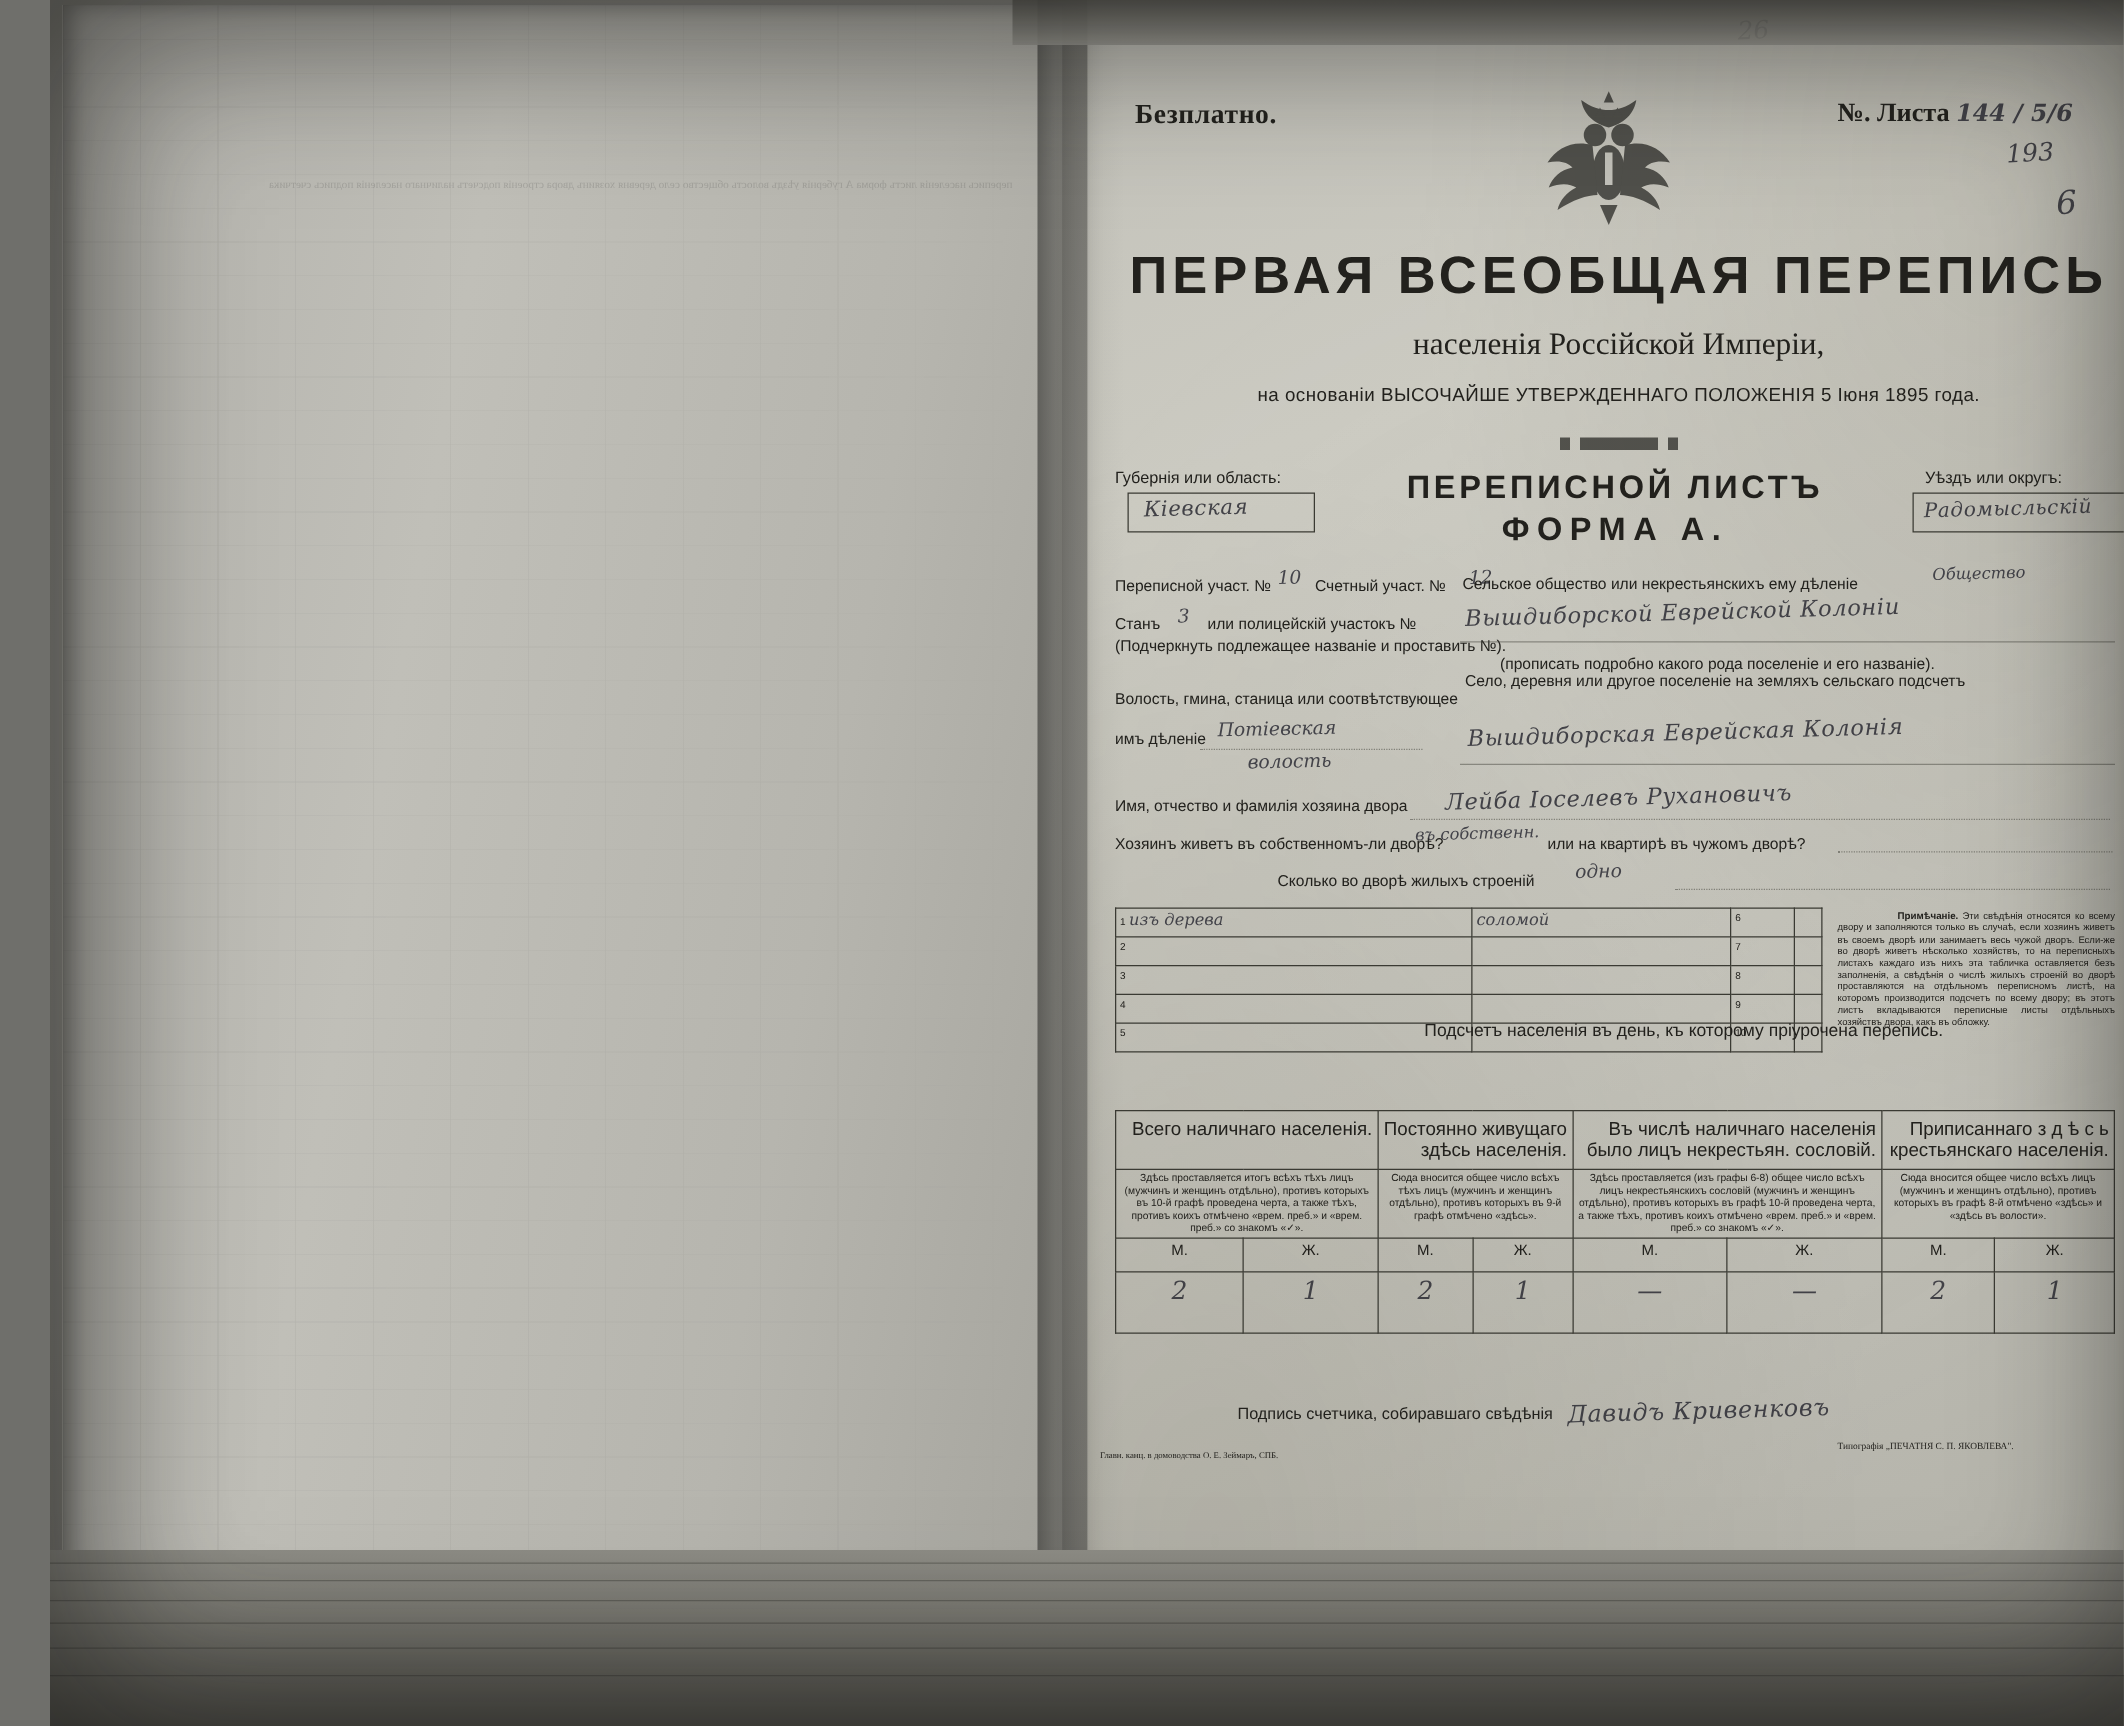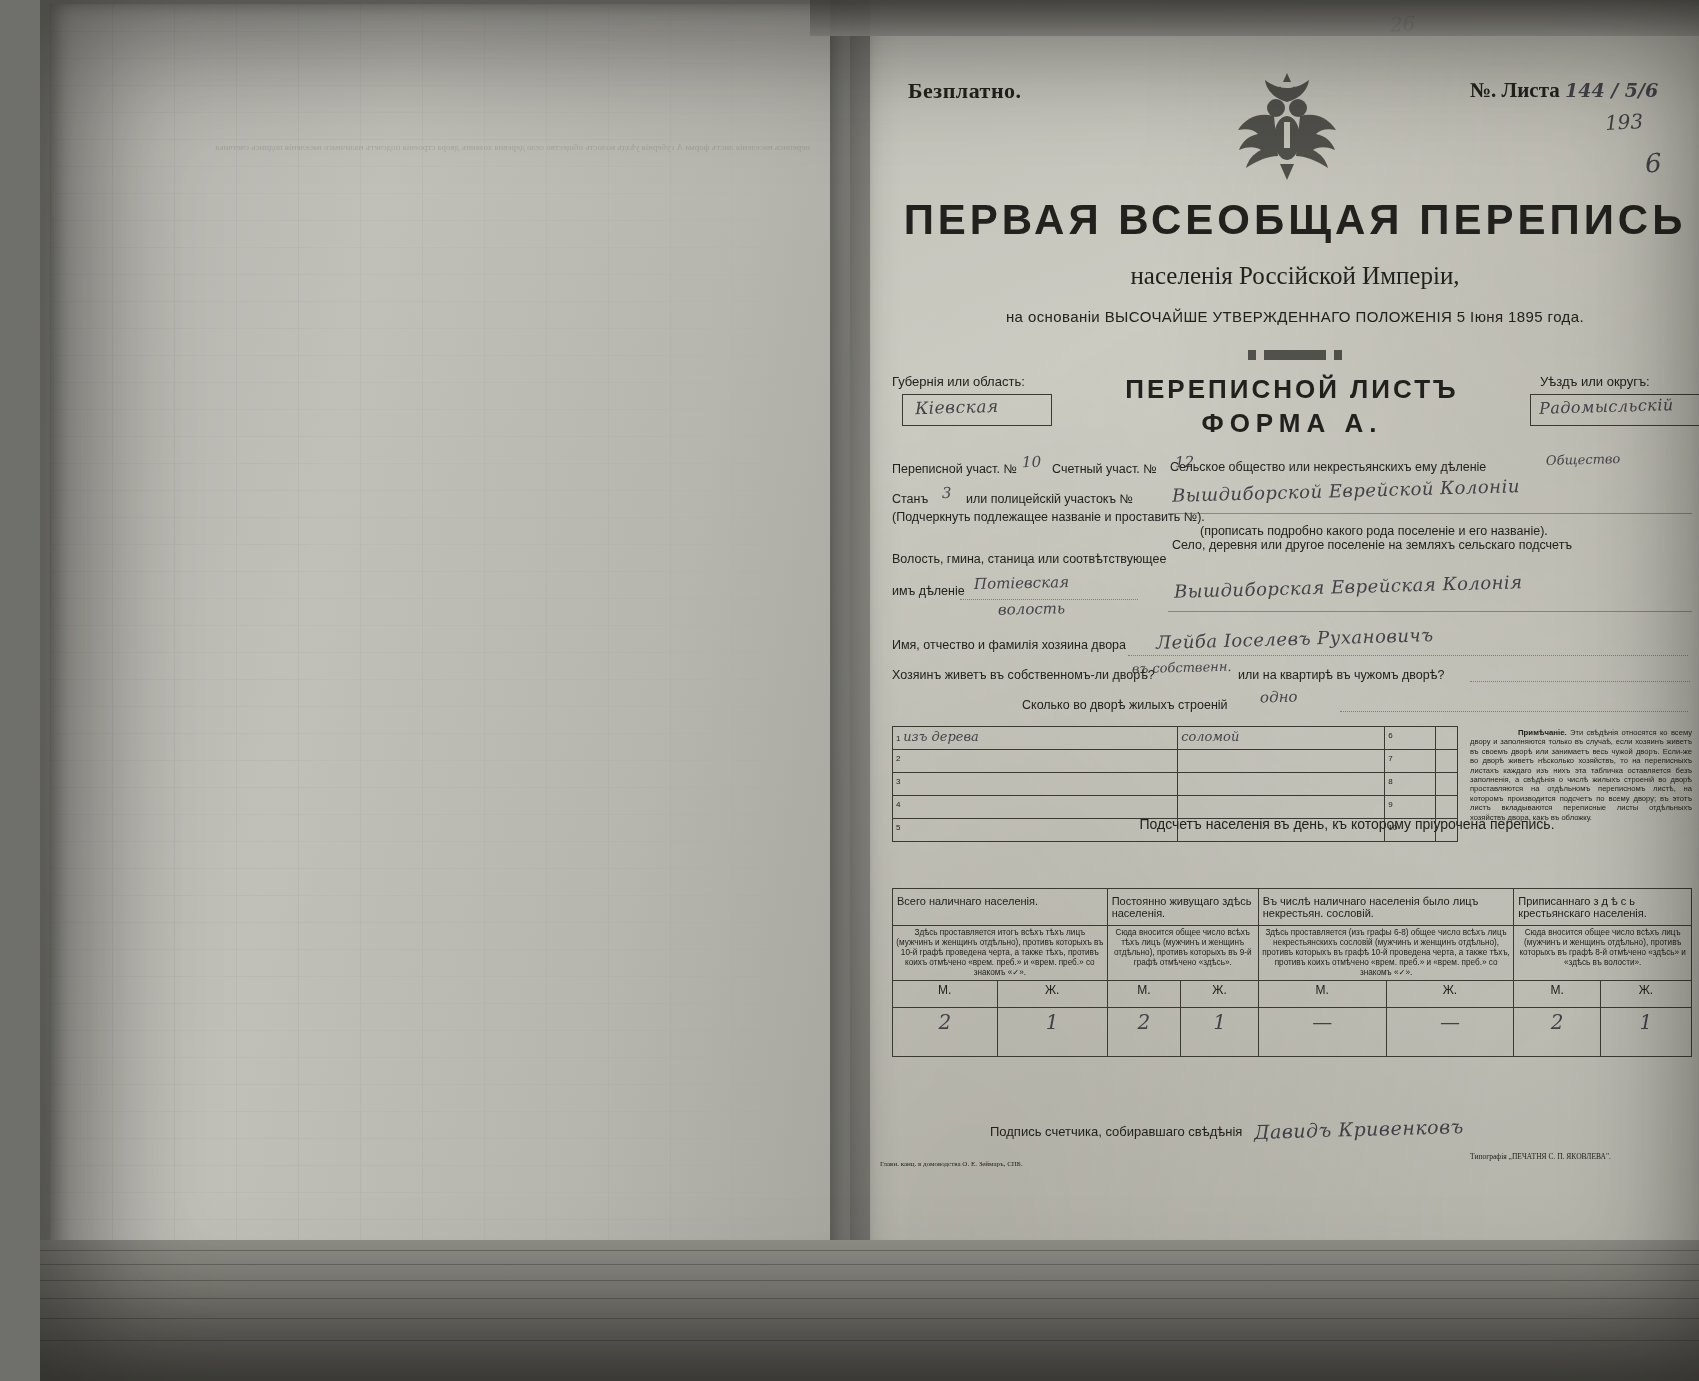--- a/index.html
+++ b/index.html
@@ -115,21 +115,21 @@
   #note{position:absolute;left:600px;top:728px;width:222px;height:122px;
      font-size:7.6px;line-height:9.4px;text-align:justify;
      font-family:"Liberation Sans",sans-serif;}
   #note b{font-size:7.8px;padding-left:48px;}
 
   #podschet{position:absolute;left:0;top:816px;width:954px;text-align:center;
      font-size:14px;font-family:"Liberation Sans",sans-serif;}
 
   
   #poptable{left:22px;top:888px;width:800px;}
-  #poptable th{font-size:11px;font-weight:normal;text-align:left;padding:6px 4px;}
+  #poptable th{font-size:15px;font-weight:normal;text-align:right;padding:6px 4px;}
   #poptable td{text-align:center;}
   .desc{font-size:8.2px;line-height:10px;text-align:justify;padding:5px 6px;}
   .mz{font-size:12px;height:22px;}
   .valrow td{height:44px;}
 
   #signline{position:absolute;left:120px;top:1118px;font-size:13px;
      font-family:"Liberation Sans",sans-serif;}
   #printer-left{position:absolute;left:10px;top:1160px;font-size:7px;}
   #printer-right{position:absolute;left:600px;top:1152px;font-size:7.5px;}
 

